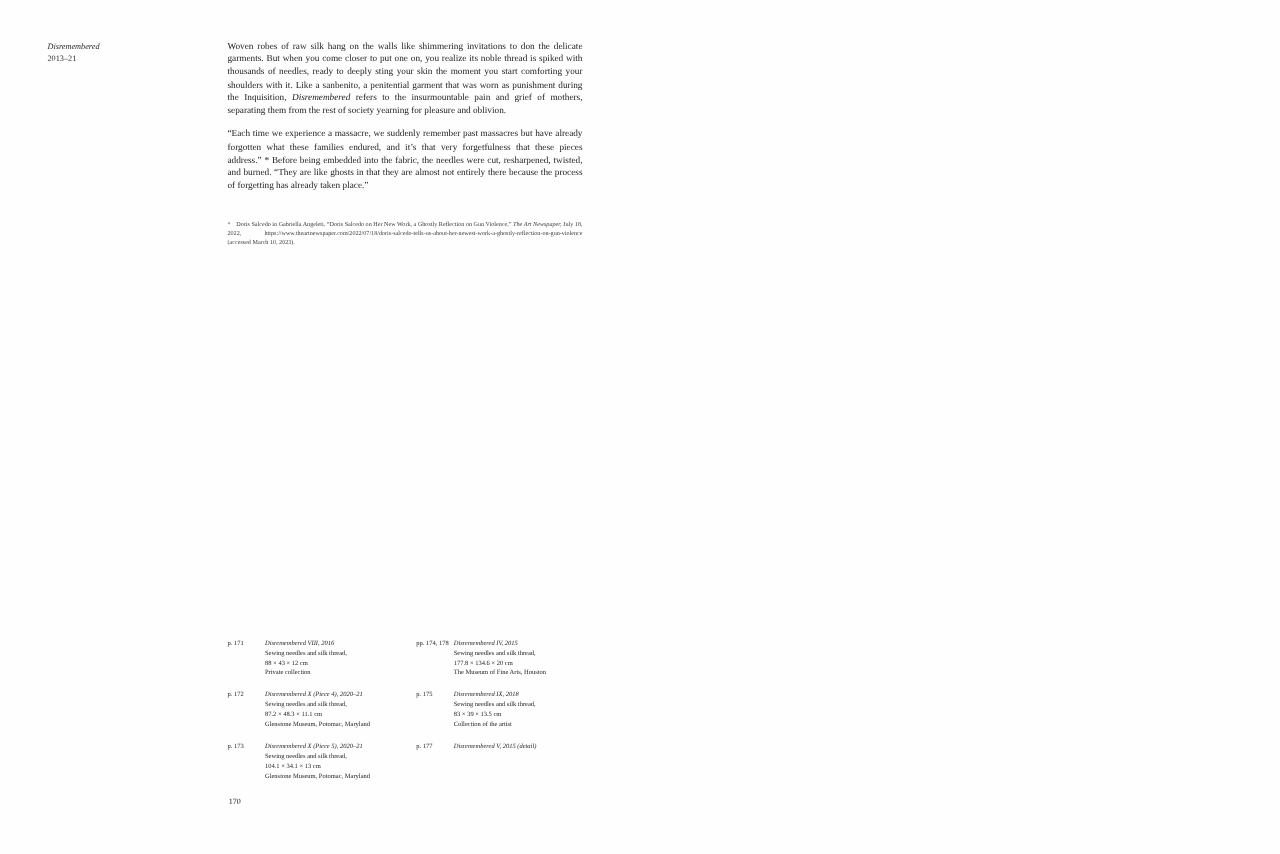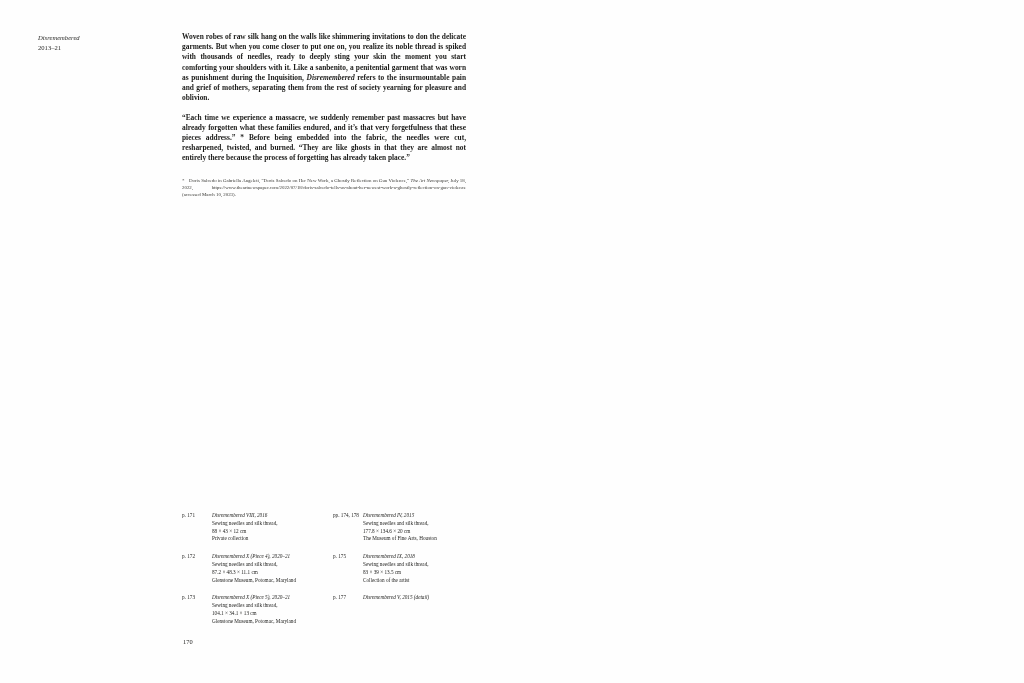--- a/index.html
+++ b/index.html
@@ -49,21 +49,20 @@
   }
   .work-title .years {
     font-style: normal;
     display: block;
   }
   .body-col {
     position: absolute;
     left: 182px;
     top: 32px;
     width: 284px;
-    font-weight: bold;
   }
   .body-col p {
     margin: 0 0 9px 0;
     font-size: 7.4px;
     line-height: 1.38;
     text-align: justify;
     color: #1b1b19;
   }
   .body-col p.para-2 {
     text-indent: 0;

